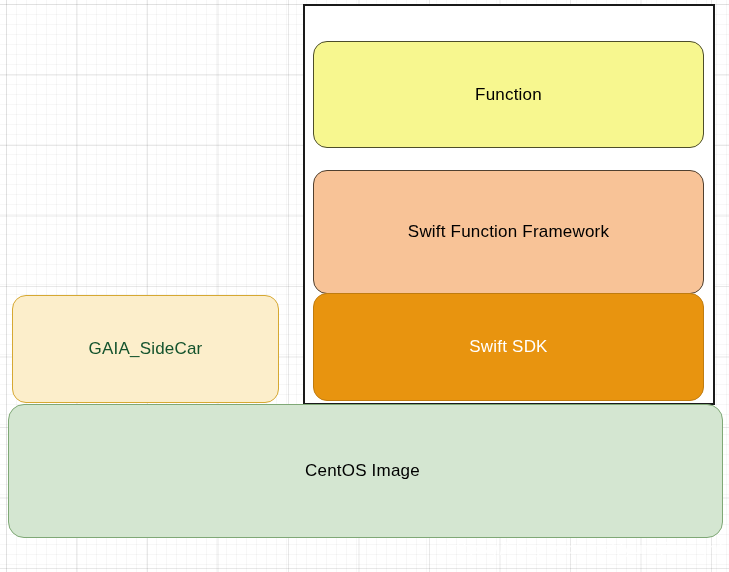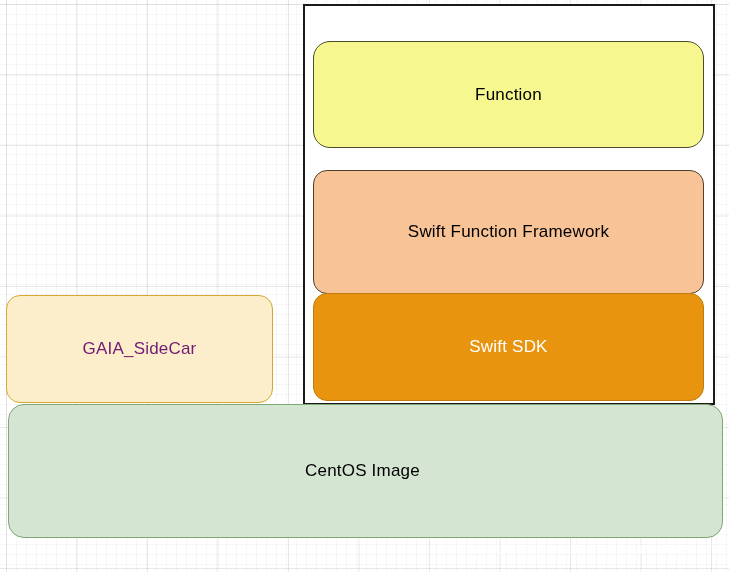--- a/index.html
+++ b/index.html
@@ -63,21 +63,20 @@
 
   #node-function {
     left: 313px;
     top: 41px;
     width: 391px;
     height: 107px;
     background: #f7f78f;
     border-color: #4d4d2a;
     color: #000000;
     z-index: 3;
-    border-radius: 17px;
   }
 
   #node-framework {
     left: 313px;
     top: 170px;
     width: 391px;
     height: 124px;
     background: #f8c397;
     border-color: #50402f;
     color: #000000;
@@ -89,27 +88,27 @@
     top: 293px;
     width: 391px;
     height: 108px;
     background: #e8940f;
     border-color: #c07c10;
     color: #ffffff;
     z-index: 3;
   }
 
   #node-sidecar {
-    left: 6px;
+    left: 12px;
     top: 295px;
     width: 267px;
     height: 108px;
     background: #fceecb;
     border-color: #d6a832;
-    color: #701a75;
+    color: #14532d;
     z-index: 3;
   }
 
   #node-centos {
     left: 8px;
     top: 404px;
     width: 715px;
     height: 134px;
     background: #d4e6d1;
     border-color: #7fa876;

